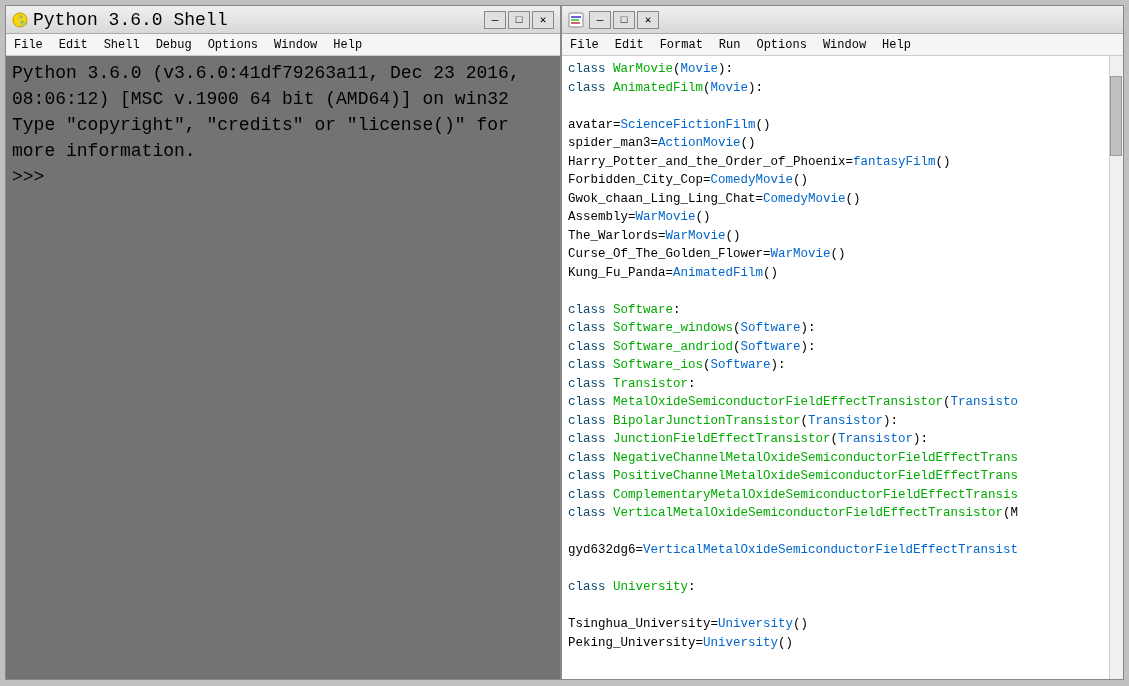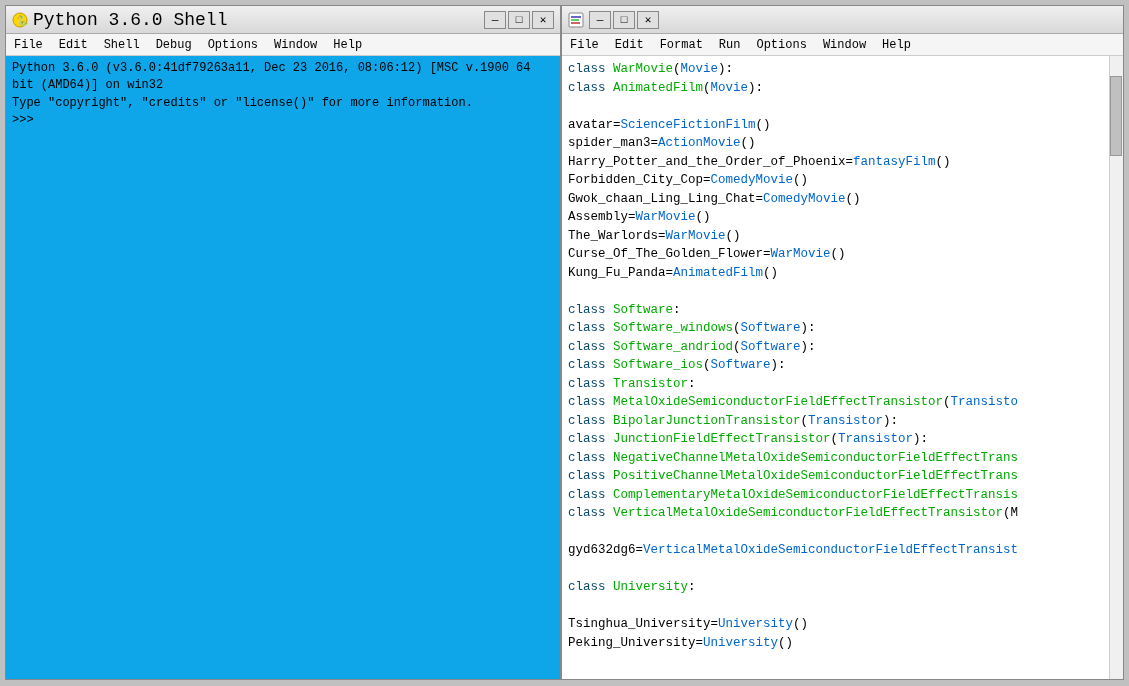--- a/index.html
+++ b/index.html
@@ -89,24 +89,24 @@
 
     
     #shell-window {
       left: 5px;
       top: 5px;
       width: 556px;
       height: 675px;
     }
     .shell-content {
       padding: 4px 6px;
-      background: #0ea5e9;
+      background: #737373;
       height: 100%;
       overflow: hidden;
-      font-size: 12px;
+      font-size: 18px;
       line-height: 1.45;
       white-space: pre-wrap;
       color: #000;
     }
 
     
     #editor-window {
       left: 561px;
       top: 5px;
       width: 563px;

